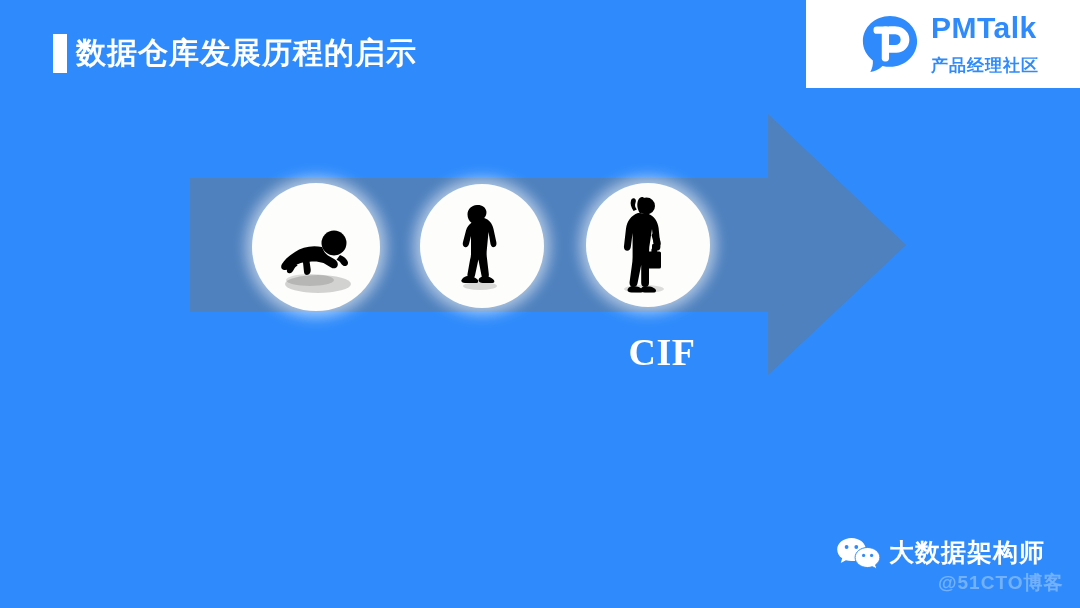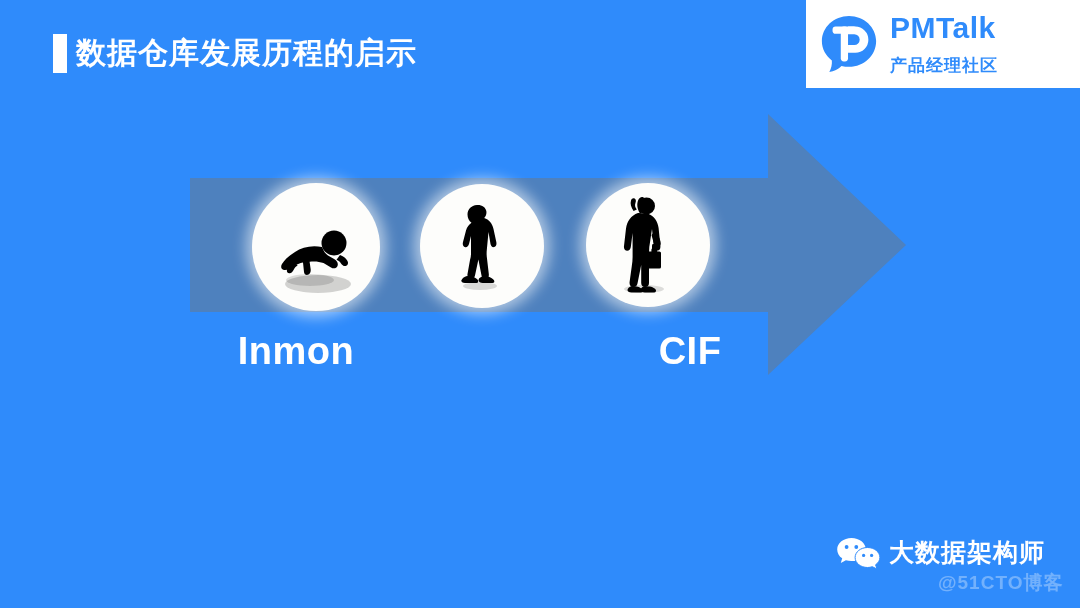--- a/index.html
+++ b/index.html
@@ -43,20 +43,21 @@
     position: absolute;
     left: 806px;
     top: 0px;
     width: 274px;
     height: 88px;
     background: #ffffff;
     display: flex;
     align-items: center;
     padding-left: 12px;
     box-sizing: border-box;
+    justify-content: center;
   }
   #logo-mark {
     width: 62px;
     height: 62px;
     flex: 0 0 62px;
     position: relative;
   }
   #logo-text {
     margin-left: 10px;
     display: flex;
@@ -109,21 +110,21 @@
     top: 330px;
     color: #ffffff;
     font-size: 38px;
     font-weight: bold;
     letter-spacing: 0.5px;
     white-space: nowrap;
     text-align: center;
   }
   #label-inmon   { left: 198px; width: 196px; }
   #label-kimball { left: 408px; width: 200px; }
-  #label-cif     { left: 620px; width: 140px; }
+  #label-cif     { left: 592px; width: 140px; font-family: Liberation Serif, serif; }
 
   
   #body-text {
     position: absolute;
     left: 148px;
     top: 388px;
     width: 790px;
     color: #ffffff;
     font-size: 17.5px;
     line-height: 31px;
@@ -269,21 +270,20 @@
                  L55 109.4 C56.6 109.4 57.2 108.2 56.6 106.8
                  C56 105.4 53.6 104 50.8 103.4 Z"></path>
         <path d="M58 103.2 C55.6 104.2 54.6 105.6 54.8 107.2
                  C55 108.8 56.6 109.4 59 109.4 L68.2 109.4
                  C69.8 109.4 70.4 108.2 69.8 106.8
                  C69.2 105.4 66.8 104 64 103.4 Z"></path>
       </g>
     </svg>
   </div>
 
-  <div id="label-inmon" class="stage-label">Inmon</div>
   <div id="label-cif" class="stage-label">CIF</div>
 
 
   <div id="footer-brand">
     <div id="wechat-icon">
       <svg viewBox="0 0 46 36" width="46" height="36" aria-hidden="true">
         <path d="M16.5 2 C8.6 2 2.2 7.1 2.2 13.4 C2.2 17 4.1 20.2 7.2 22.3
                  L5.8 27 L10.9 24.3 C12.6 24.8 14.5 25.1 16.5 25.1
                  C24.4 25.1 30.8 20 30.8 13.4 C30.8 7.1 24.4 2 16.5 2 Z" fill="#ffffff"></path>
         <circle cx="11.6" cy="11" r="1.9" fill="#2f8bfb"></circle>

